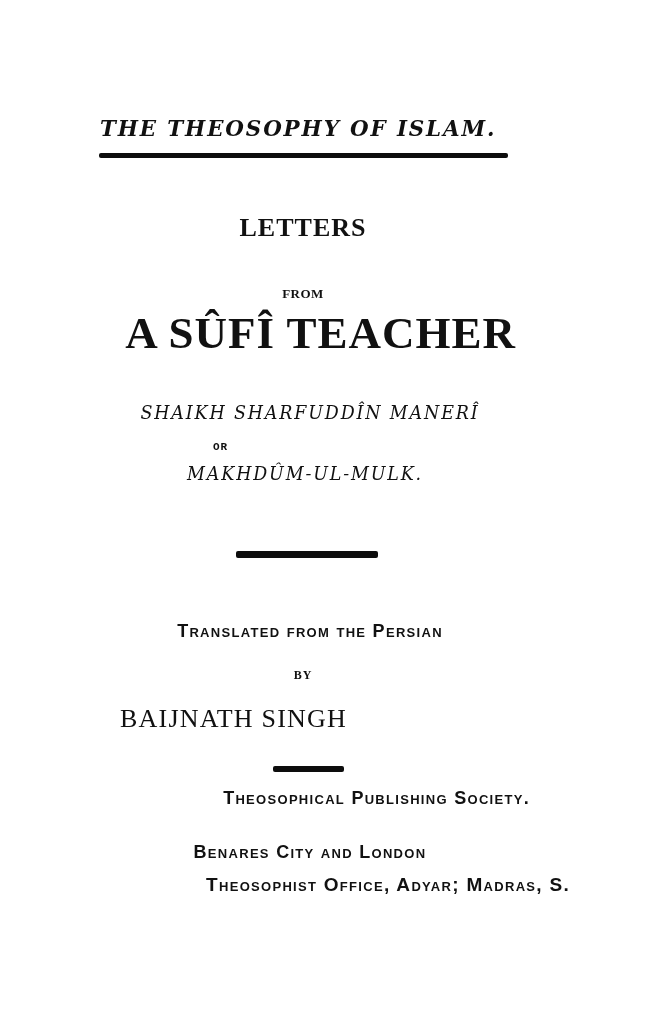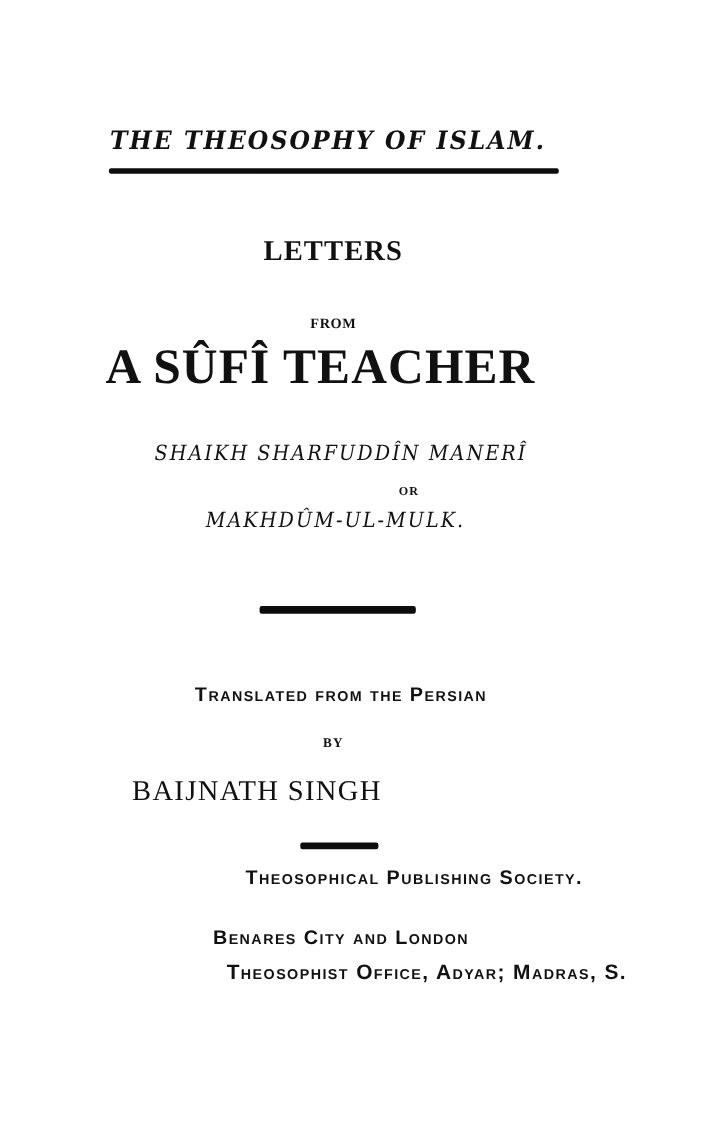--- a/index.html
+++ b/index.html
@@ -72,44 +72,44 @@
       font-family: "Liberation Serif", serif;
       font-size: 13px;
       font-weight: bold;
       letter-spacing: 0.5px;
       margin-top: 12px;
     }
     .main-title {
       left: 96px;
       top: 311px;
       width: 420px;
-      text-align: left;
+      text-align: right;
       font-family: "Liberation Serif", serif;
       font-weight: bold;
       font-size: 45px;
       letter-spacing: 1px;
     }
     .author {
       left: 100px;
       top: 403px;
       width: 420px;
       text-align: center;
       font-family: "DejaVu Serif", serif;
       font-style: italic;
       font-size: 19px;
       letter-spacing: 2px;
       transform: scaleX(0.92);
       transform-origin: center top;
     }
     .or {
-      left: 201px;
+      left: 213px;
       top: 442px;
       width: 180px;
-      text-align: right;
-      font-family: Liberation Serif, serif;
+      text-align: left;
+      font-family: Liberation Mono, monospace;
       font-size: 11px;
       font-weight: bold;
       letter-spacing: 1px;
     }
     .alt-name {
       left: 130px;
       top: 464px;
       width: 350px;
       text-align: center;
       font-family: "DejaVu Serif", serif;

